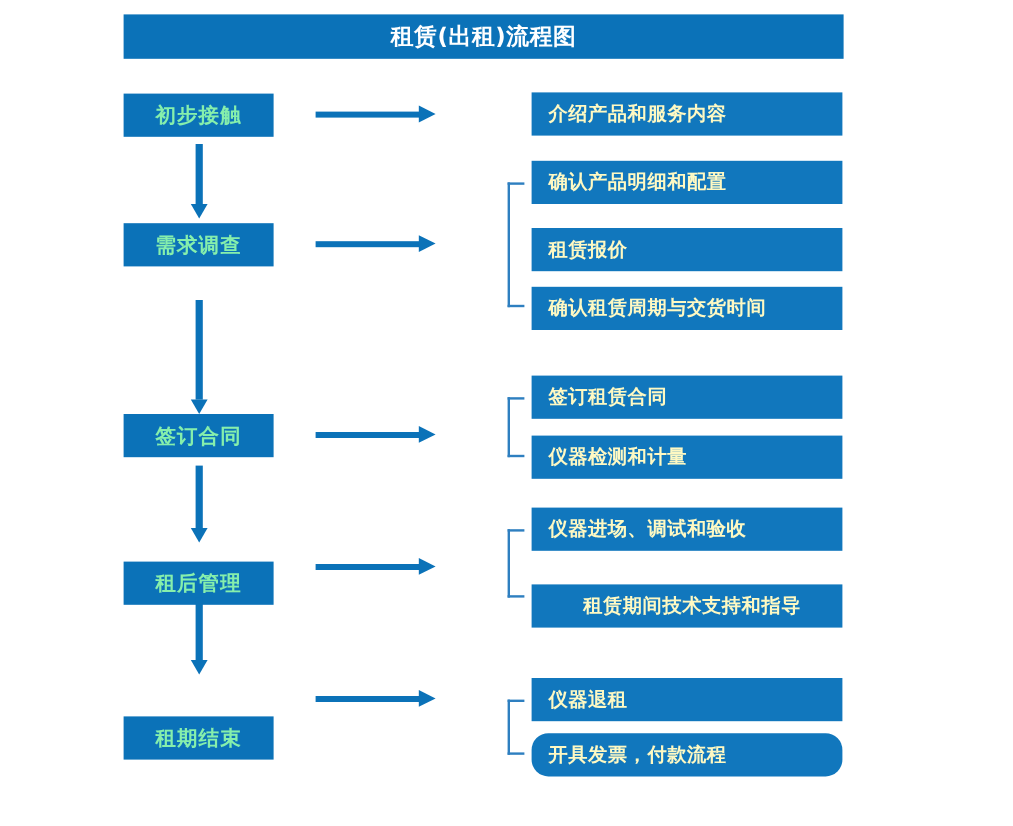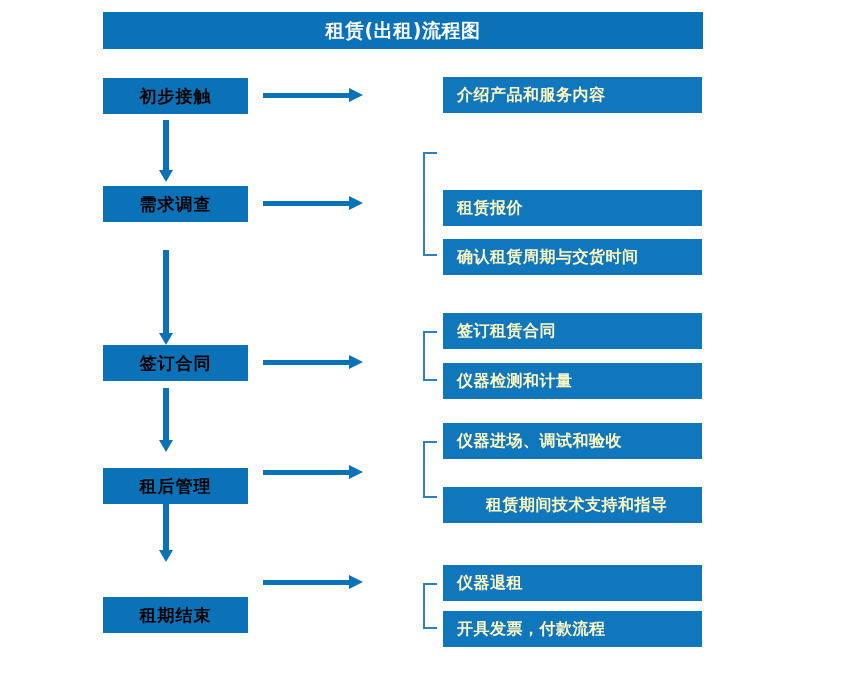--- a/index.html
+++ b/index.html
@@ -35,24 +35,24 @@
     display: flex;
     align-items: center;
     justify-content: center;
     letter-spacing: 0.5px;
   }
 
   
   .stage-box {
     position: absolute;
     left: 103px;
-    width: 145px;
+    width: 125px;
     height: 36px;
     background: #0B72B8;
-    color: #000000;
+    color: #86efac;
     font-size: 17px;
     font-weight: bold;
     display: flex;
     align-items: center;
     justify-content: center;
     letter-spacing: 1px;
   }
 
   
   .detail-box {
@@ -196,30 +196,31 @@
   <div class="bracket" style="top:152px; height:104px;"></div>
 
   <div class="bracket" style="top:331px; height:50px;"></div>
 
   <div class="bracket" style="top:441px; height:57px;"></div>
 
   <div class="bracket" style="top:583px; height:46px;"></div>
 
   <div class="detail-box" style="top:77px;">介绍产品和服务内容</div>
 
+  <div class="detail-box" style="top:134px;">确认产品明细和配置</div>
 
   <div class="detail-box" style="top:190px;">租赁报价</div>
 
   <div class="detail-box" style="top:239px;">确认租赁周期与交货时间</div>
 
   <div class="detail-box" style="top:313px;">签订租赁合同</div>
 
   <div class="detail-box" style="top:363px;">仪器检测和计量</div>
 
   <div class="detail-box" style="top:423px;">仪器进场、调试和验收</div>
 
   <div class="detail-box" style="top:487px;padding-left:43px;">租赁期间技术支持和指导</div>
 
   <div class="detail-box" style="top:565px;">仪器退租</div>
 
-  <div class="detail-box" style="top:611px;">开具发票，付款流程</div>
+  <div class="detail-box" style="top:611px;border-radius:14px;">开具发票，付款流程</div>
 
 </div>
 
 </body></html>

